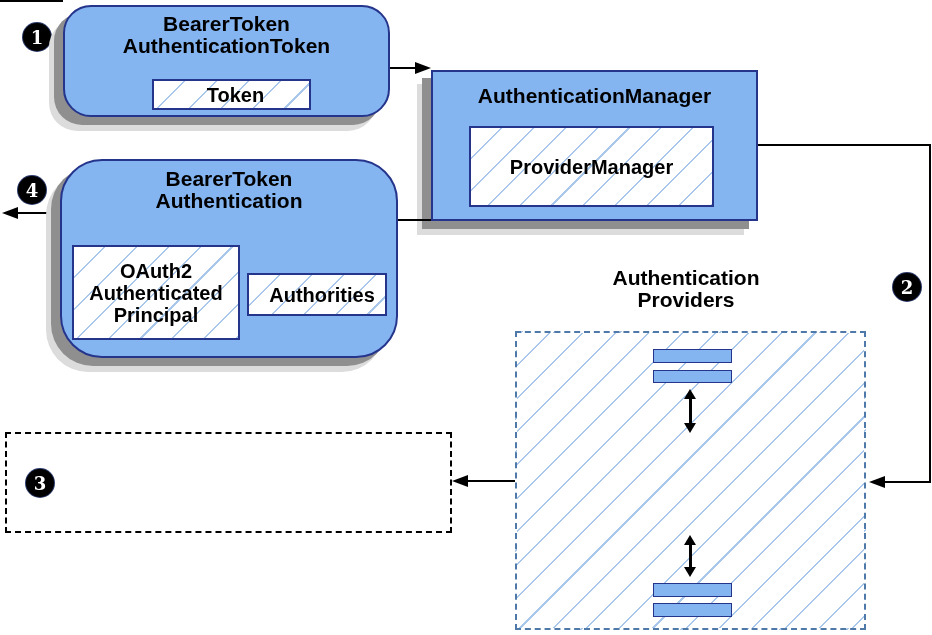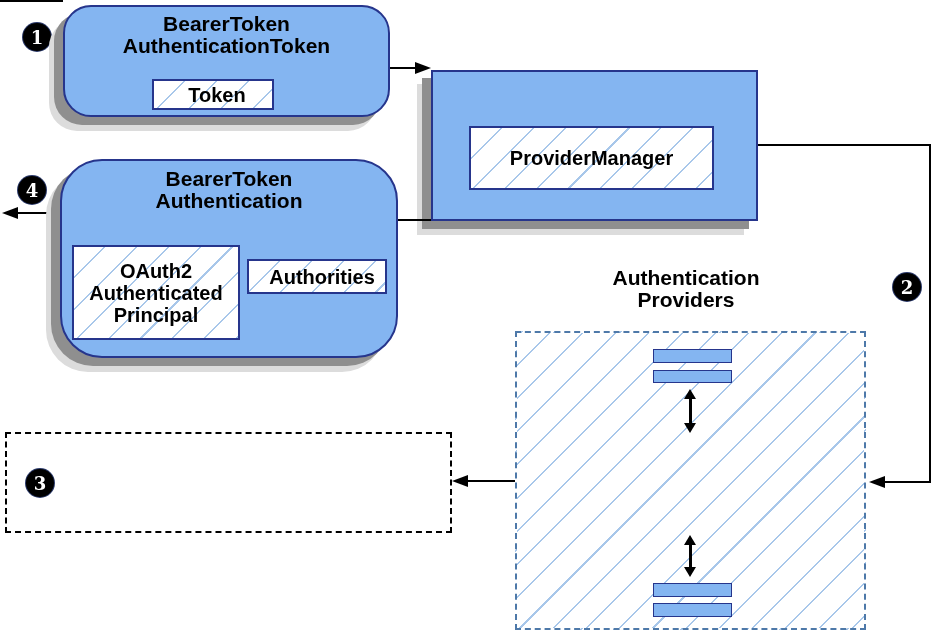--- a/index.html
+++ b/index.html
@@ -69,49 +69,50 @@
 <body>
 
 <div class="canvas">
 
   <div class="hline" style="left:0;top:67;width:63px;"></div>
   <div class="badge" style="left:23px;top:23px;">1</div>
 
   <div class="node rounded" style="left:63px;top:5px;width:327px;height:112px;">
     <div class="title" style="top:6px;">BearerToken
 AuthenticationToken</div>
-    <div class="chip" style="left:87px;top:72px;width:122px;height:31px;padding-left:8px;">Token</div>
+    <div class="chip" style="left:87px;top:72px;width:159px;height:31px;padding-left:8px;">Token</div>
   </div>
 
   <div class="hline" style="left:390px;top:67px;width:26px;"></div>
   <div class="head-right" style="left:415px;top:62px;"></div>
 
   <div class="node" style="left:431px;top:70px;width:327px;height:151px;">
-    <div class="chip" style="left:36px;top:54px;width:245px;height:64px;">ProviderManager</div>
+    <div class="title" style="top:13px;">AuthenticationManager</div>
+    <div class="chip" style="left:36px;top:54px;width:245px;height:81px;">ProviderManager</div>
   </div>
 
   <div class="hline" style="left:758px;top:144px;width:173px;"></div>
   <div class="vline" style="left:929px;top:144px;height:338px;"></div>
   <div class="hline" style="left:884px;top:481px;width:47px;"></div>
   <div class="head-left" style="left:869px;top:476px;"></div>
   <div class="badge" style="left:893px;top:273px;">2</div>
 
   <div class="hline" style="left:398px;top:219px;width:33px;"></div>
 
   <div class="hline" style="left:17px;top:212px;width:43px;"></div>
   <div class="head-left" style="left:2px;top:207px;"></div>
   <div class="badge" style="left:18px;top:176px;">4</div>
 
   <div class="node rounded-lg" style="left:60px;top:159px;width:338px;height:199px;">
     <div class="title" style="top:7px;">BearerToken
 Authentication</div>
     <div class="chip" style="left:10px;top:84px;width:168px;height:95px;">OAuth2
 Authenticated
 Principal</div>
-    <div class="chip" style="left:185px;top:98px;width:140px;height:35px;padding-left:10px;">Authorities</div>
+    <div class="chip" style="left:185px;top:112px;width:140px;height:43px;padding-left:10px;">Authorities</div>
   </div>
 
   <div class="label" style="left:594px;top:267px;width:184px;">Authentication
 Providers</div>
 
   <div class="dashed-blue" style="left:515px;top:331px;width:351px;height:299px;"></div>
 
   <div class="bar" style="left:653px;top:349px;width:79px;height:14px;"></div>
   <div class="bar" style="left:653px;top:370px;width:79px;height:13px;"></div>
 

